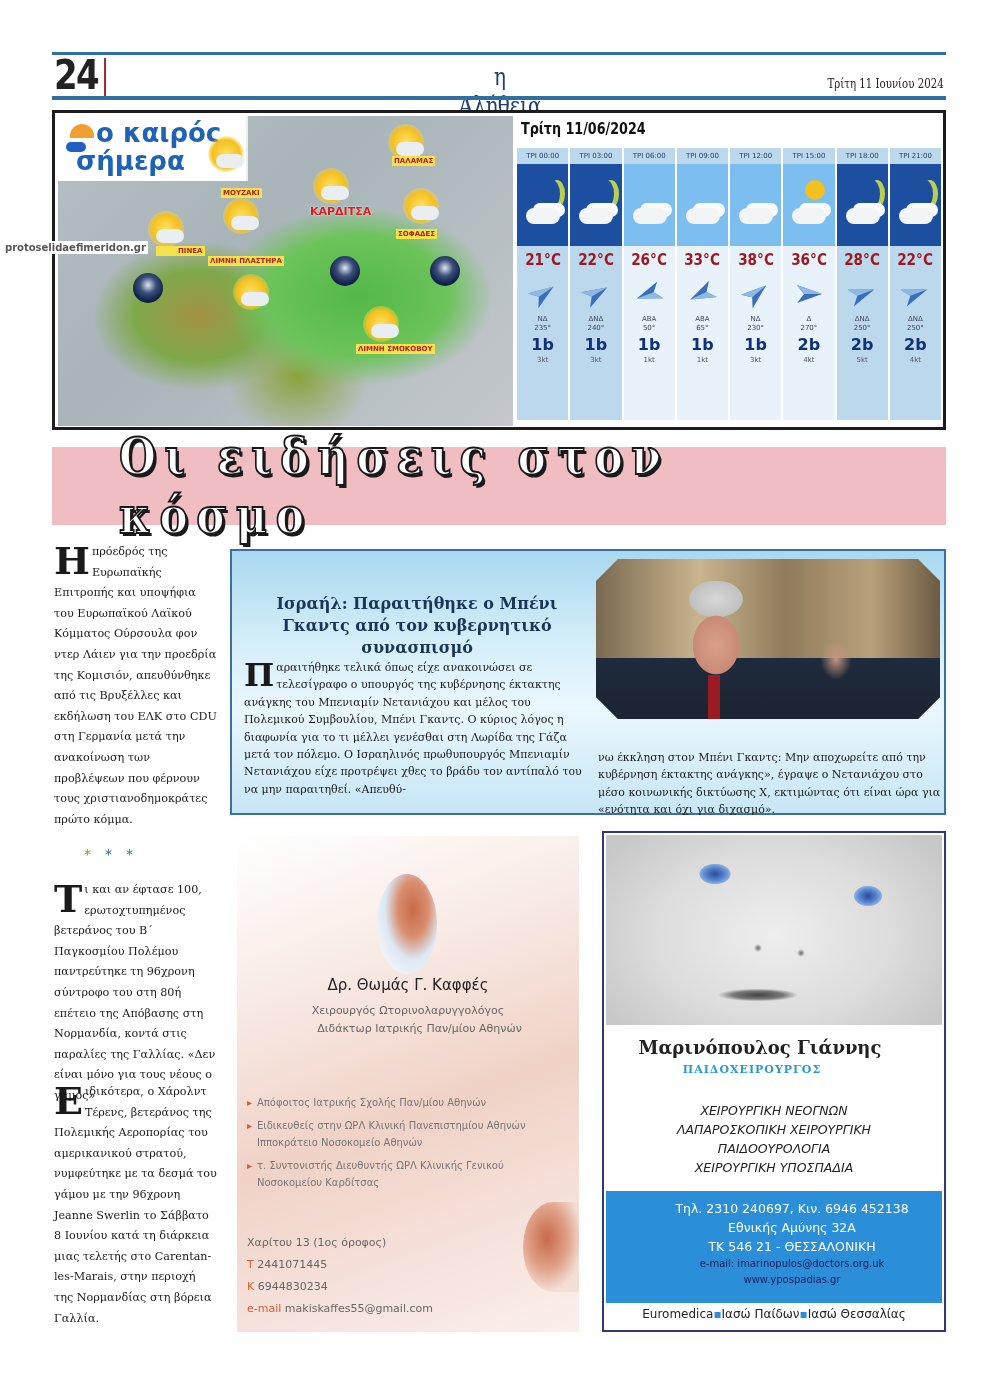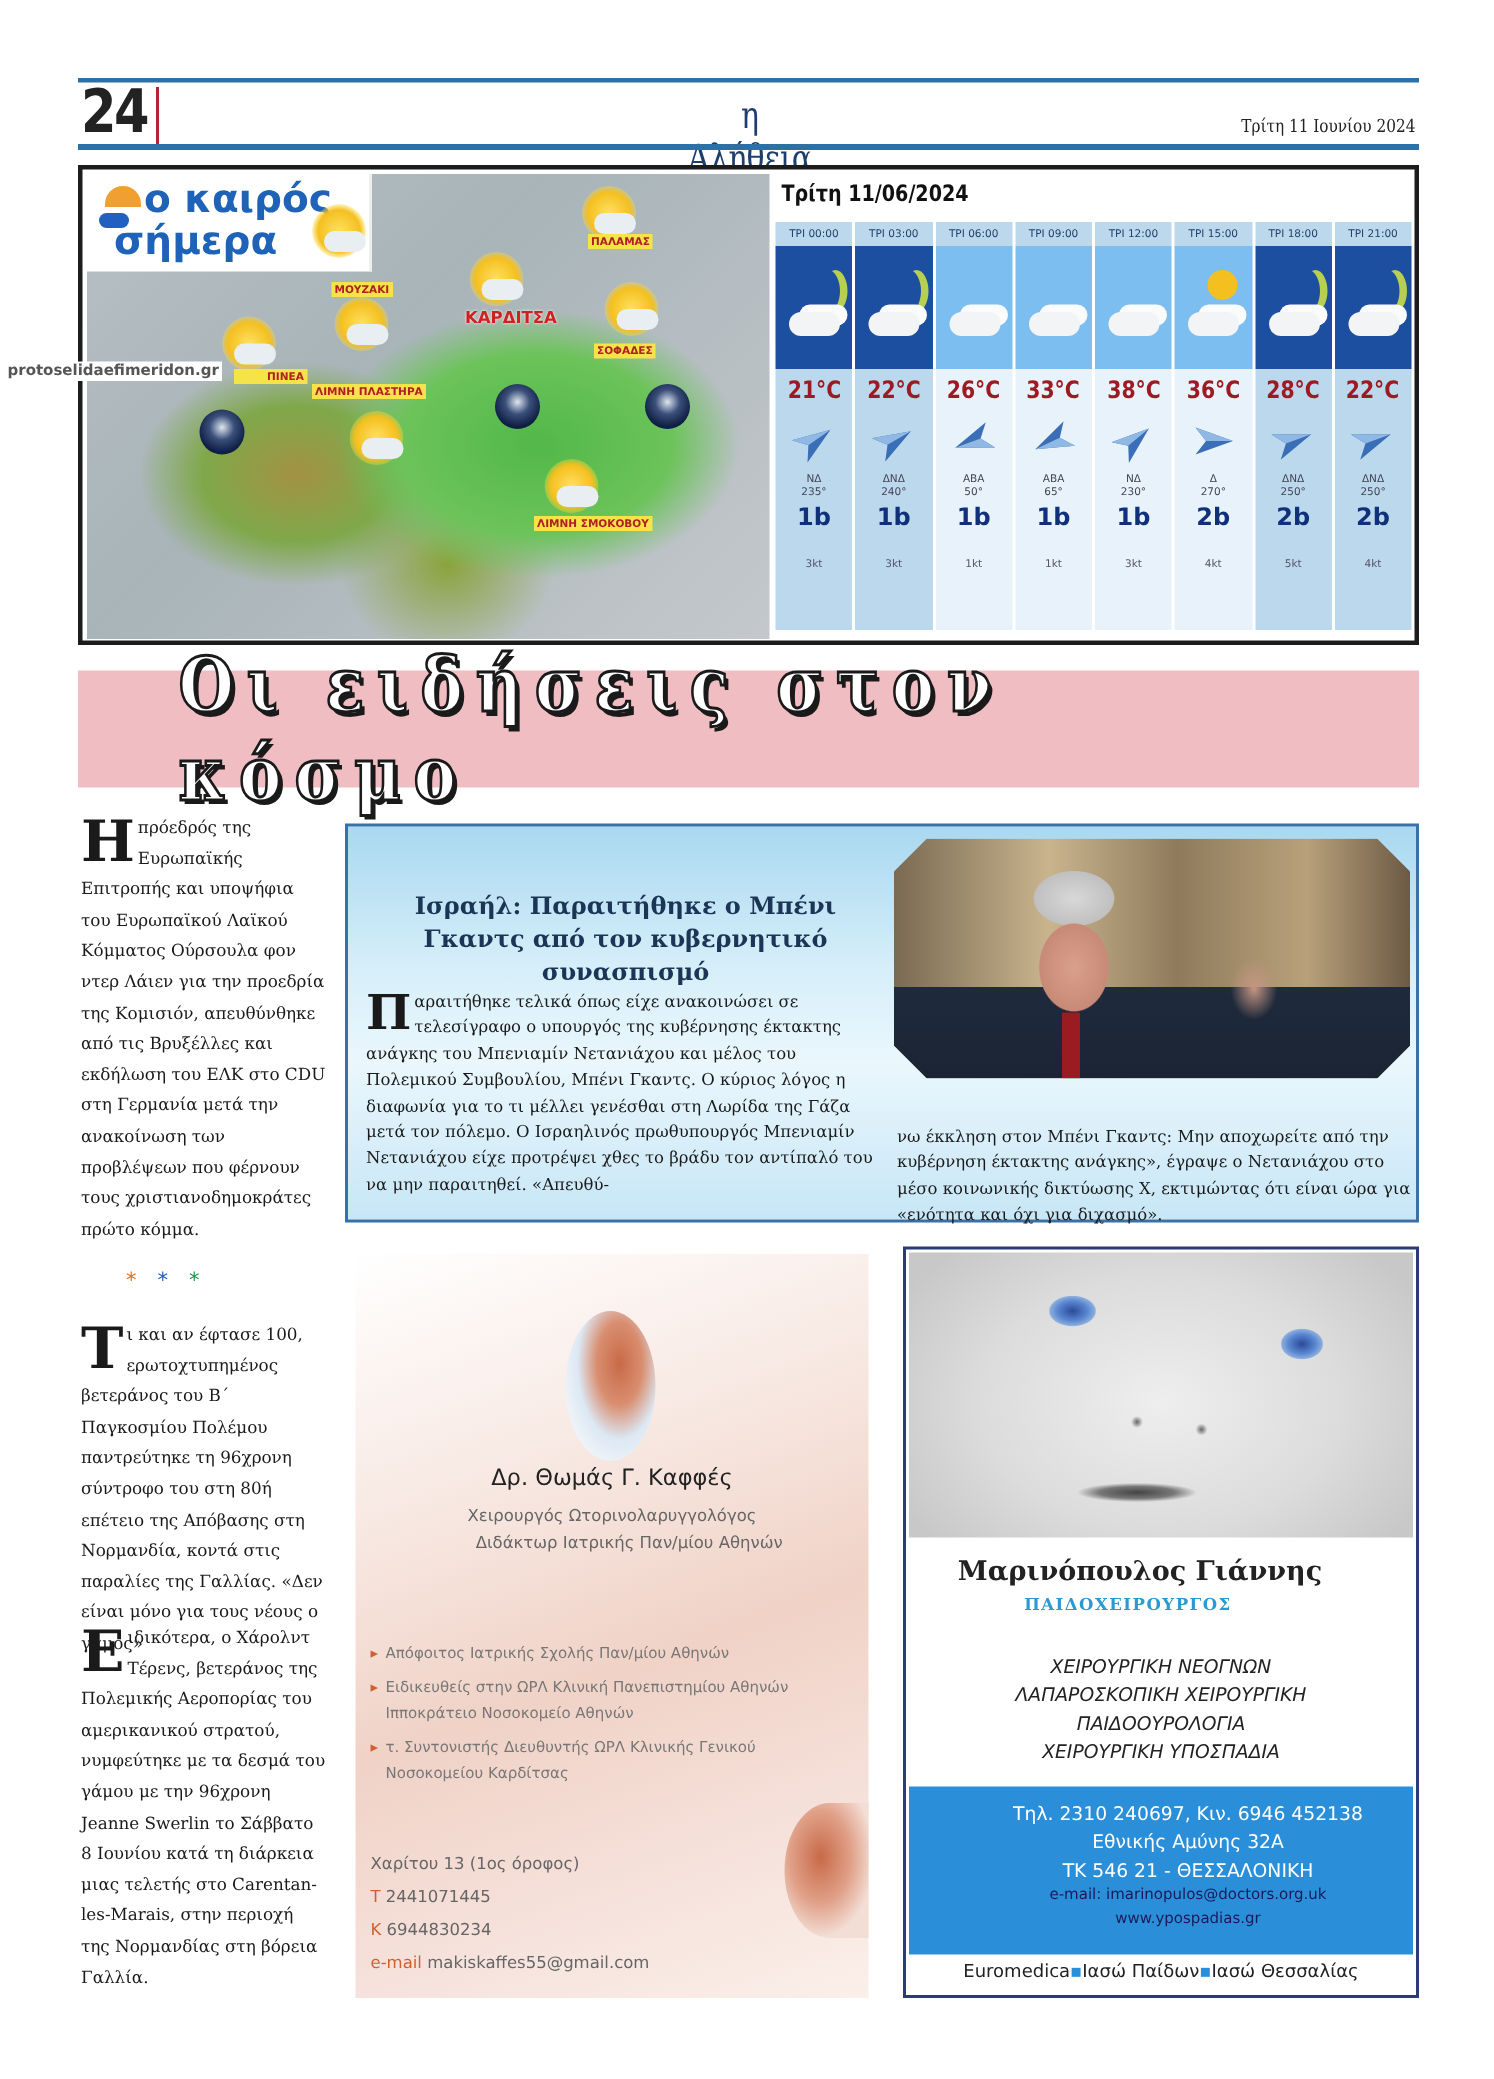--- a/index.html
+++ b/index.html
@@ -45,21 +45,21 @@
   .fc-cloud { position: absolute; left: 9px; top: 44px; width: 34px; height: 16px; background: #f2f4f6; border-radius: 10px; box-shadow: 6px -6px 0 -1px #fafbfc; }
   .fc-moon { position: absolute; right: 8px; top: 16px; width: 16px; height: 28px; border-radius: 50%; box-shadow: 5px 0 0 0 #b8d050; }
   .fc-sun { position: absolute; right: 10px; top: 16px; width: 20px; height: 20px; border-radius: 50%; background: #f4c020; }
   .fc-lower { width: 100%; flex: 1; display: flex; flex-direction: column; align-items: center; }
   .fc-lower.night { background: #bcd8ec; }
   .fc-lower.day { background: #e8f2fa; }
   .fc-temp { font-family: "DejaVu Sans", sans-serif; font-weight: bold; font-size: 16px; color: #9c1a22; margin-top: 4px; transform: scaleX(0.85); }
   .fc-arrow { width: 30px; height: 30px; margin-top: 10px; }
   .fc-dir { font-family: "DejaVu Sans", sans-serif; font-size: 7px; color: #445; margin-top: 6px; text-align: center; line-height: 9px; }
   .fc-bf { font-family: "DejaVu Sans", sans-serif; font-weight: bold; font-size: 16px; color: #10307a; margin-top: 2px; }
-  .fc-kt { font-family: "DejaVu Sans", sans-serif; font-size: 7px; color: #556; margin-top: 18px; }
+  .fc-kt { font-family: "DejaVu Sans", sans-serif; font-size: 7px; color: #556; margin-top: 2px; }
 
   
   .banner { left: 52px; top: 447px; width: 894px; height: 78px; background: #f0bdc2; display: flex; align-items: center; justify-content: center; }
   .banner-text { font-family: "DejaVu Serif", serif; font-weight: bold; font-size: 50px; color: #fff; letter-spacing: 10px; -webkit-text-stroke: 2px #1a1a1a; text-shadow: 3px 3px 0 #1a1a1a; transform: scaleX(0.85); }
 
   
   .brief { font-family: "DejaVu Serif", serif; font-size: 11.2px; line-height: 20.6px; color: #1a1a1a; text-align: left; }
   .brief .drop { float: left; font-size: 38px; line-height: 32px; font-weight: bold; margin: 3px 2px 0 0; color: #1a1a1a; }
   .brief1 { left: 54px; top: 542px; width: 164px; }
   .stars { left: 84px; top: 846px; font-size: 14px; letter-spacing: 14px; font-family: "DejaVu Sans", sans-serif; }

